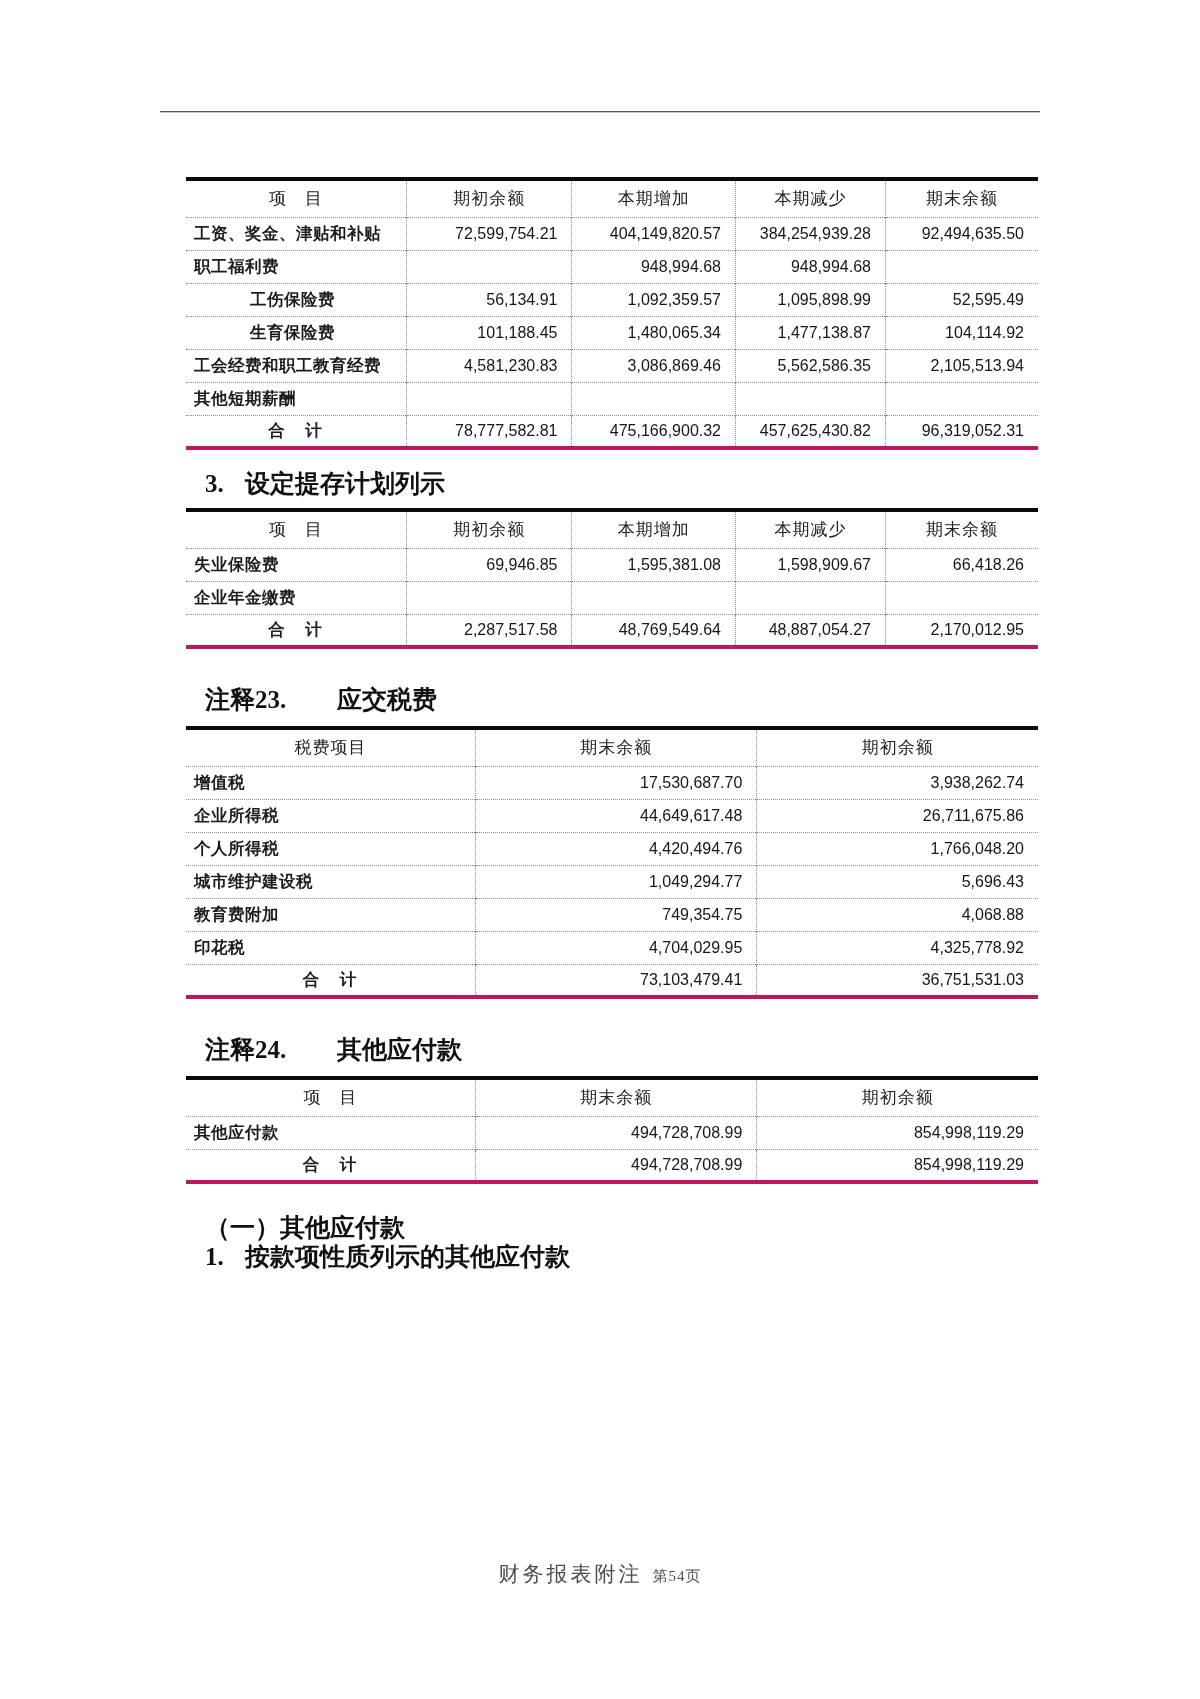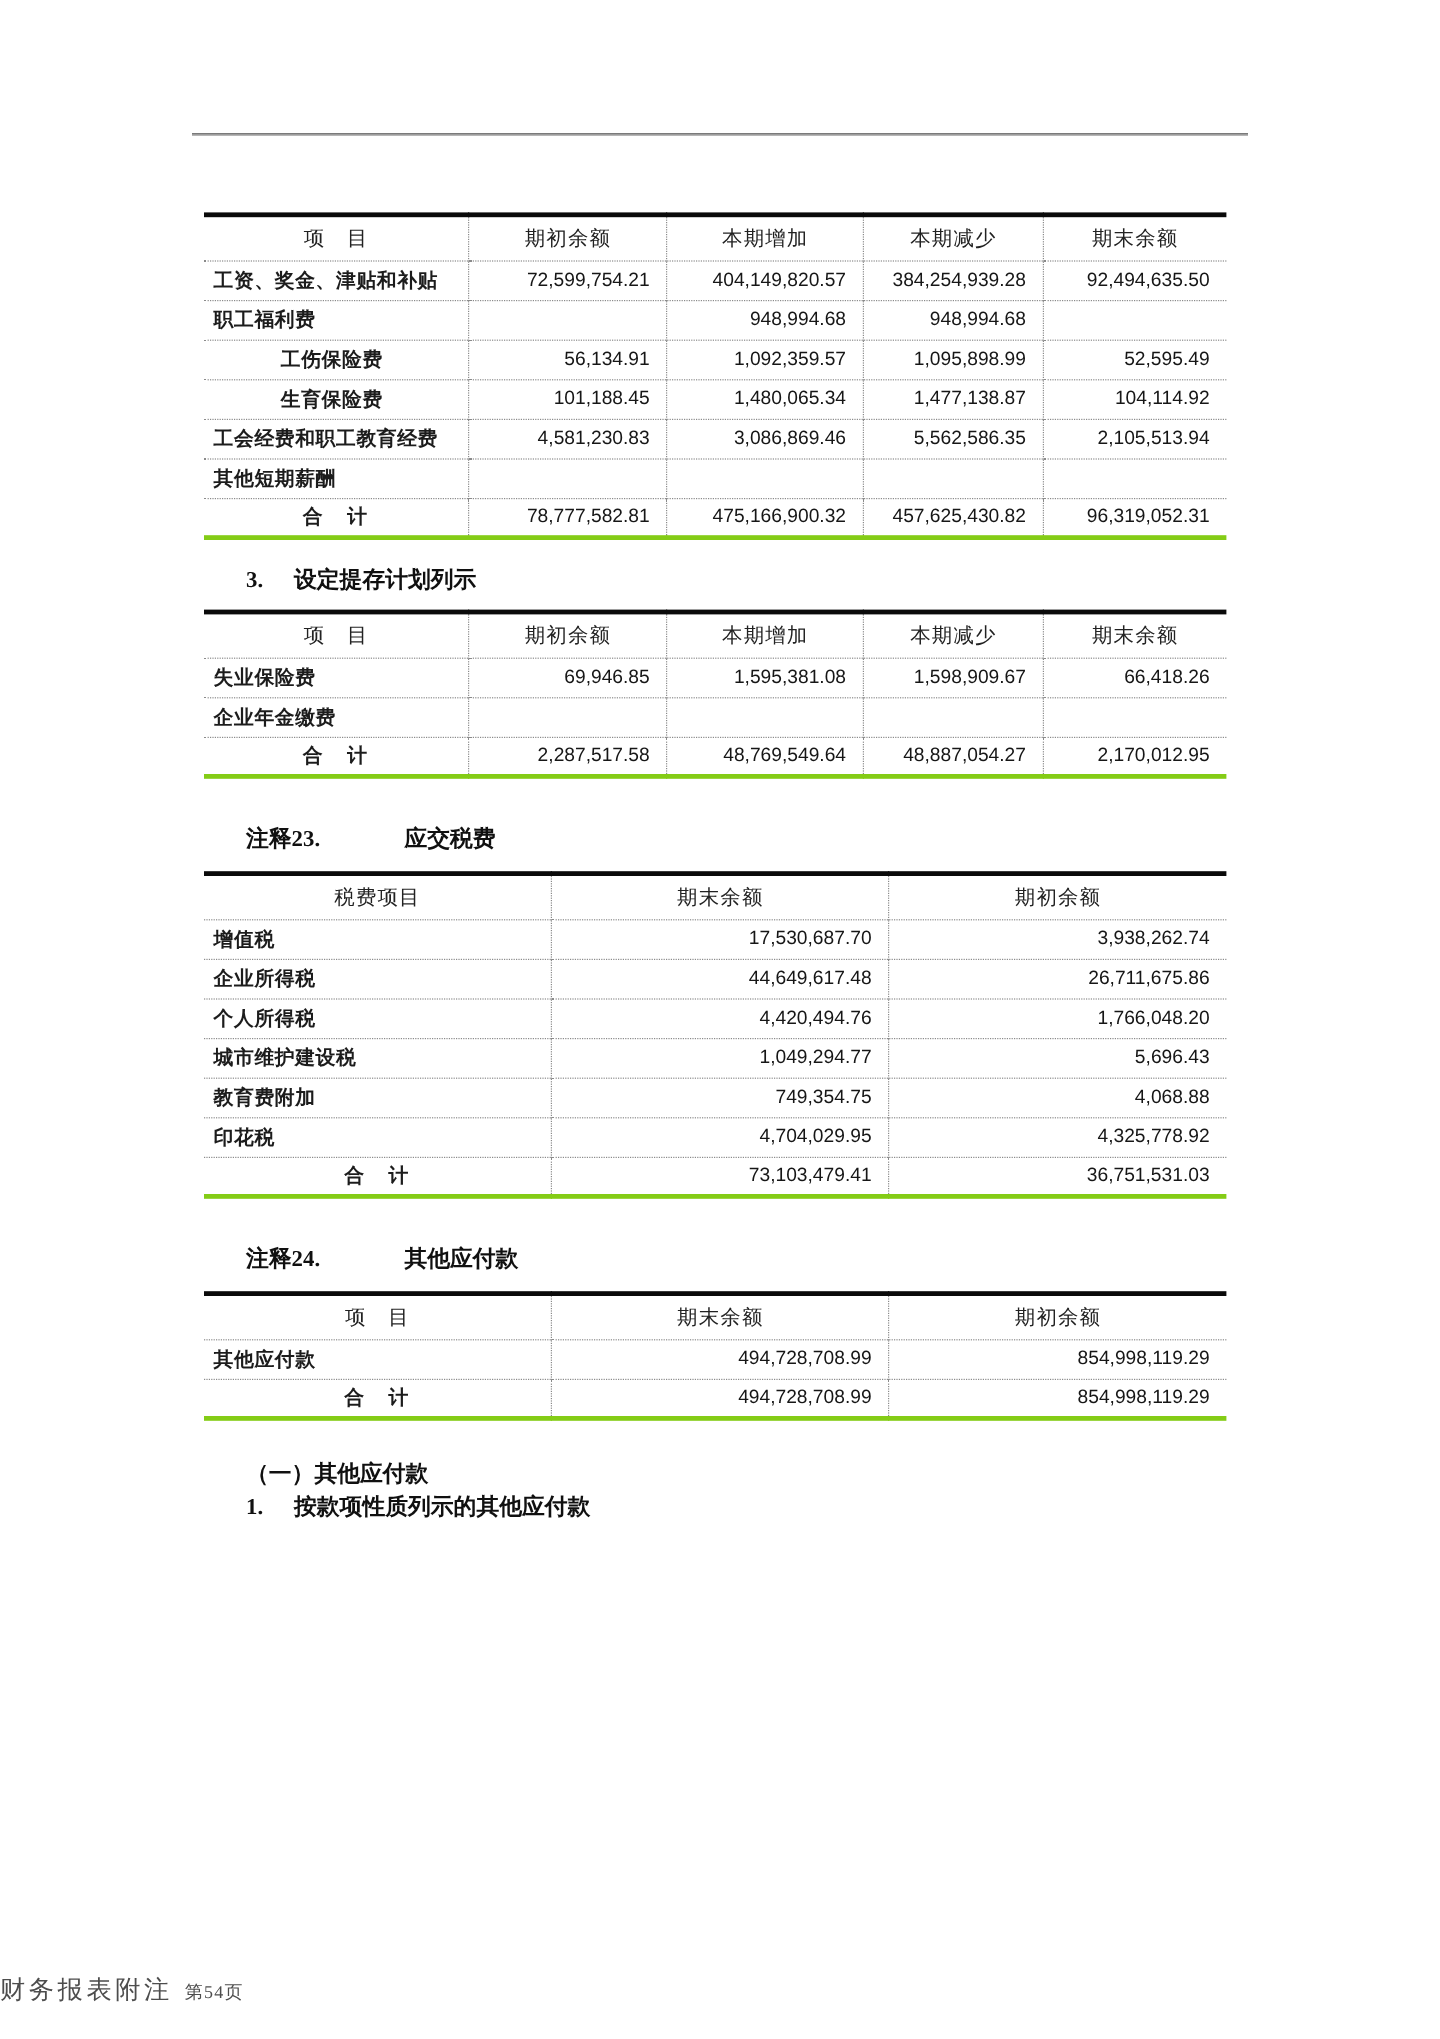--- a/index.html
+++ b/index.html
@@ -21,22 +21,23 @@
     border-bottom: 1px solid #c9c9c9;
   }
   .content { margin-left: 170px; width: 852px; }
 
   
   table.fin-table {
     width: 100%;
     border-collapse: collapse;
     table-layout: fixed;
     border-top: 4px solid #0a0a0a;
-    border-bottom: 4px solid #84cc16;
+    border-bottom: 4px solid #be185d;
     font-size: 16.5px;
+    margin-left: 16px;
   }
   table.tbl-1 { margin-top: 64px; }
   .fin-table th {
     font-weight: normal;
     text-align: center;
     height: 38px;
     font-size: 17px;
     letter-spacing: 1px;
     color: #222;
   }
@@ -58,40 +59,40 @@
   .cols5 col:nth-child(3) { width: 19.2%; }
   .cols5 col:nth-child(4) { width: 17.6%; }
   .cols5 col:nth-child(5) { width: 17.9%; }
   .cols3 col:nth-child(1) { width: 34%; }
   .cols3 col:nth-child(2) { width: 33%; }
   .cols3 col:nth-child(3) { width: 33%; }
 
   
   .heading {
     font-weight: bold;
-    font-size: 19px;
+    font-size: 25px;
     color: #101010;
     padding-left: 35px;
     line-height: 27px;
   }
   .h-sec3 { margin-top: 20px; margin-bottom: 11px; }
   .h-note { margin-top: 37px; margin-bottom: 13px; }
   .h-note .h-label { display: inline-block; width: 132px; }
   .h-inline-num { display: inline-block; width: 40px; }
   .h-sub1 { margin-top: 32px; font-family: Liberation Mono, monospace; }
   .h-sub2 { margin-top: 0; font-family: Liberation Serif, serif; }
   .tbl-2, .tbl-3, .tbl-4 { margin-top: 0; }
 
   
   .footer {
     position: absolute;
-    top: 1644px;
+    top: 1560px;
     left: 0;
     width: 100%;
-    text-align: left;
+    text-align: center;
     color: #4d4d4d;
   }
   .footer-title { font-size: 21px; letter-spacing: 3px; }
   .footer-page { font-size: 15px; margin-left: 10px; letter-spacing: 1px; }
 </style>
 </head>
 <body>
 
 <div class="page">
 

